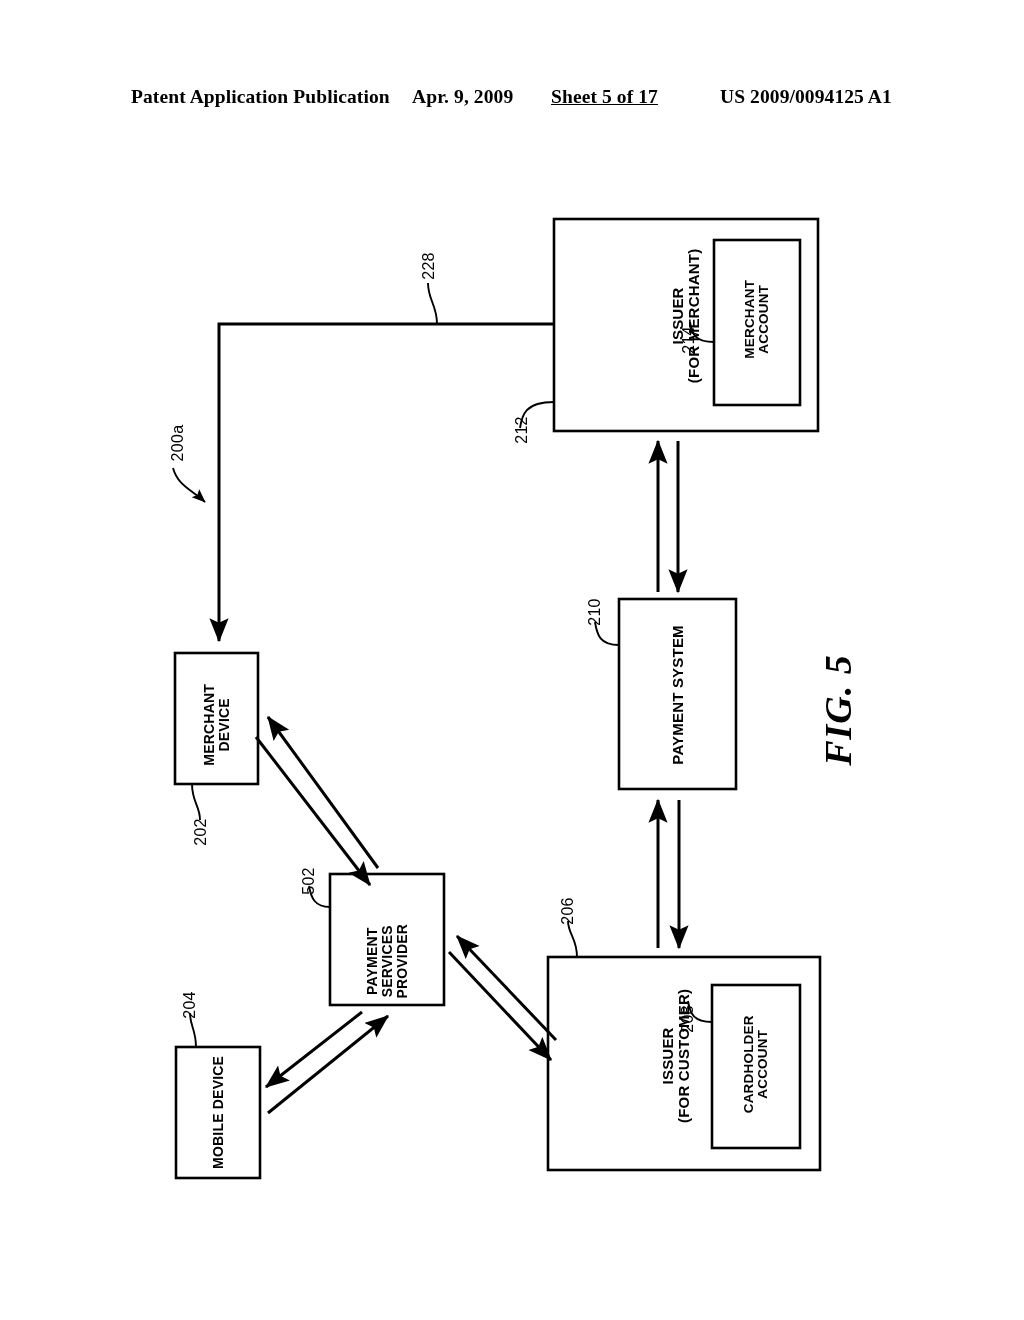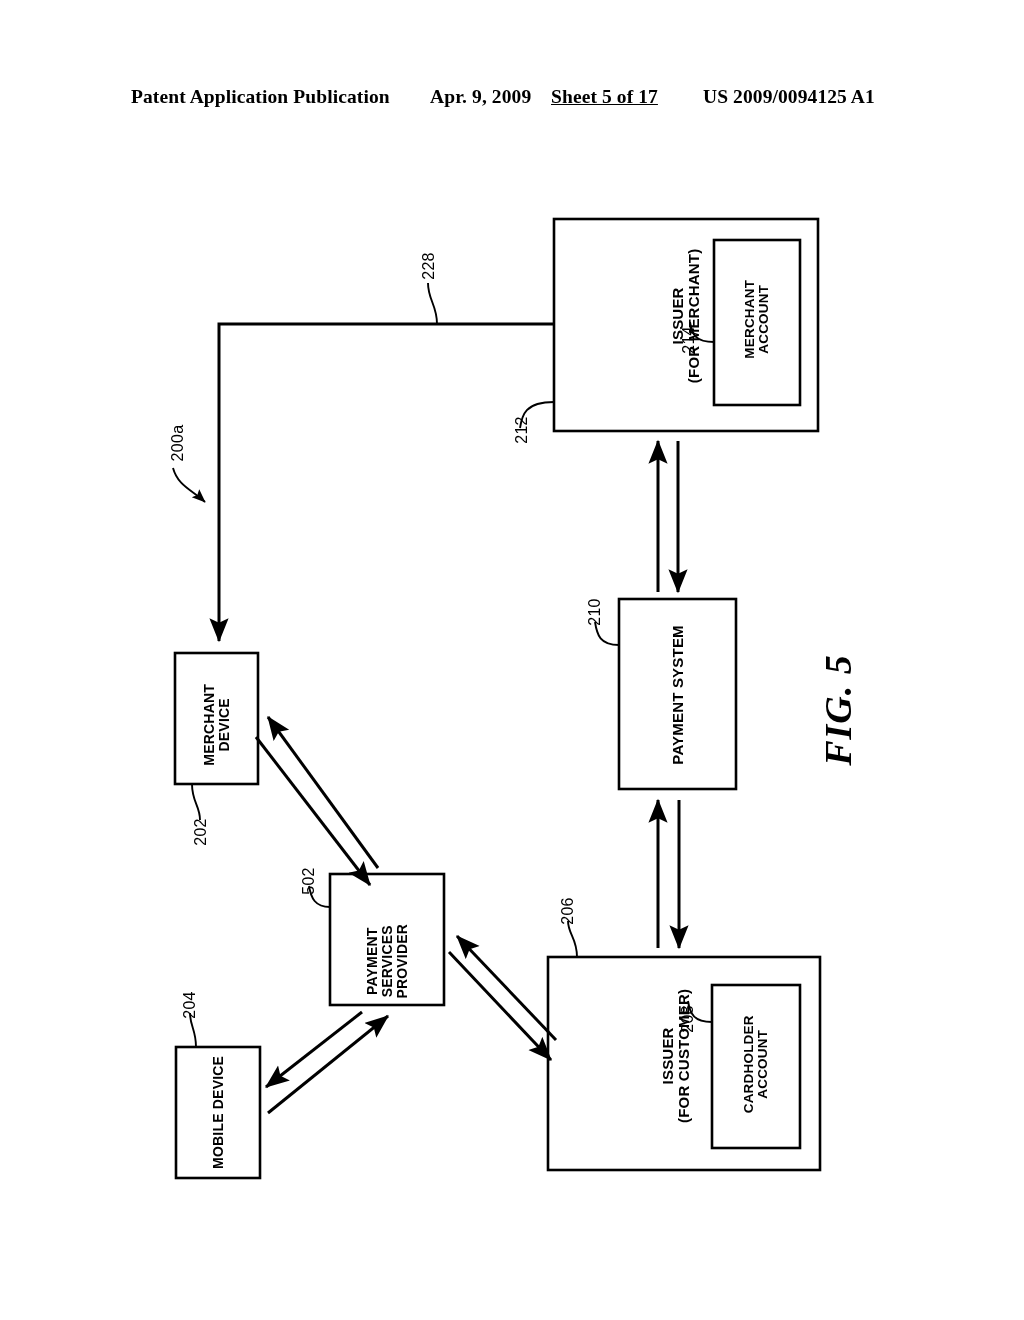--- a/index.html
+++ b/index.html
@@ -28,23 +28,23 @@
     font-weight: bold;
     font-size: 19.5px;
     letter-spacing: 0.1px;
     white-space: nowrap;
   }
   #page-header .hdr {
     position: absolute;
     top: 0;
   }
   #hdr-pub   { left: 131px; }
-  #hdr-date  { left: 430px; }
+  #hdr-date  { left: 412px; }
   #hdr-sheet { left: 551px; text-decoration: underline; }
-  #hdr-pat   { left: 703px; }
+  #hdr-pat   { left: 720px; }
 
   
   #figure {
     position: absolute;
     left: 0;
     top: 0;
     width: 1024px;
     height: 1320px;
   }
   #figure svg {

